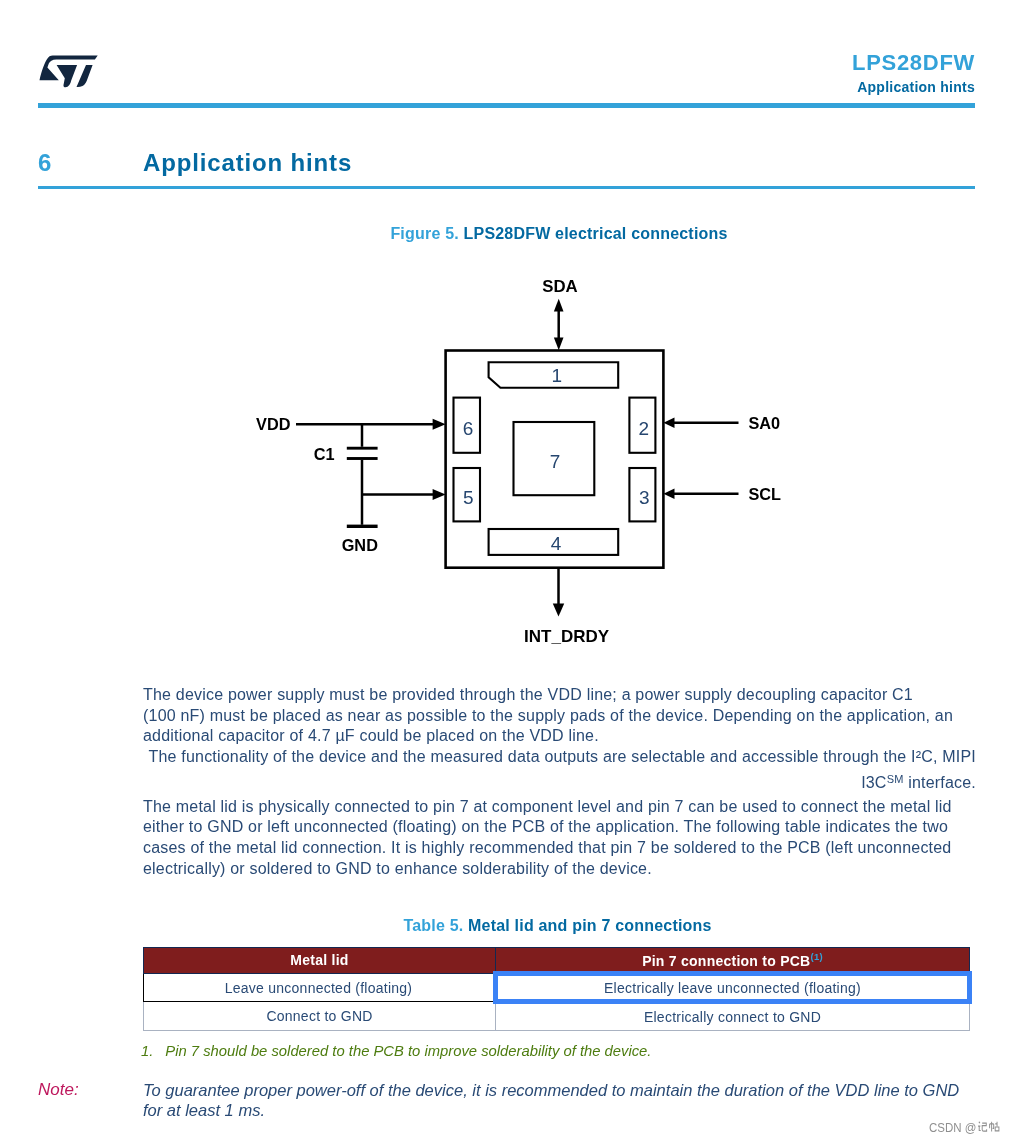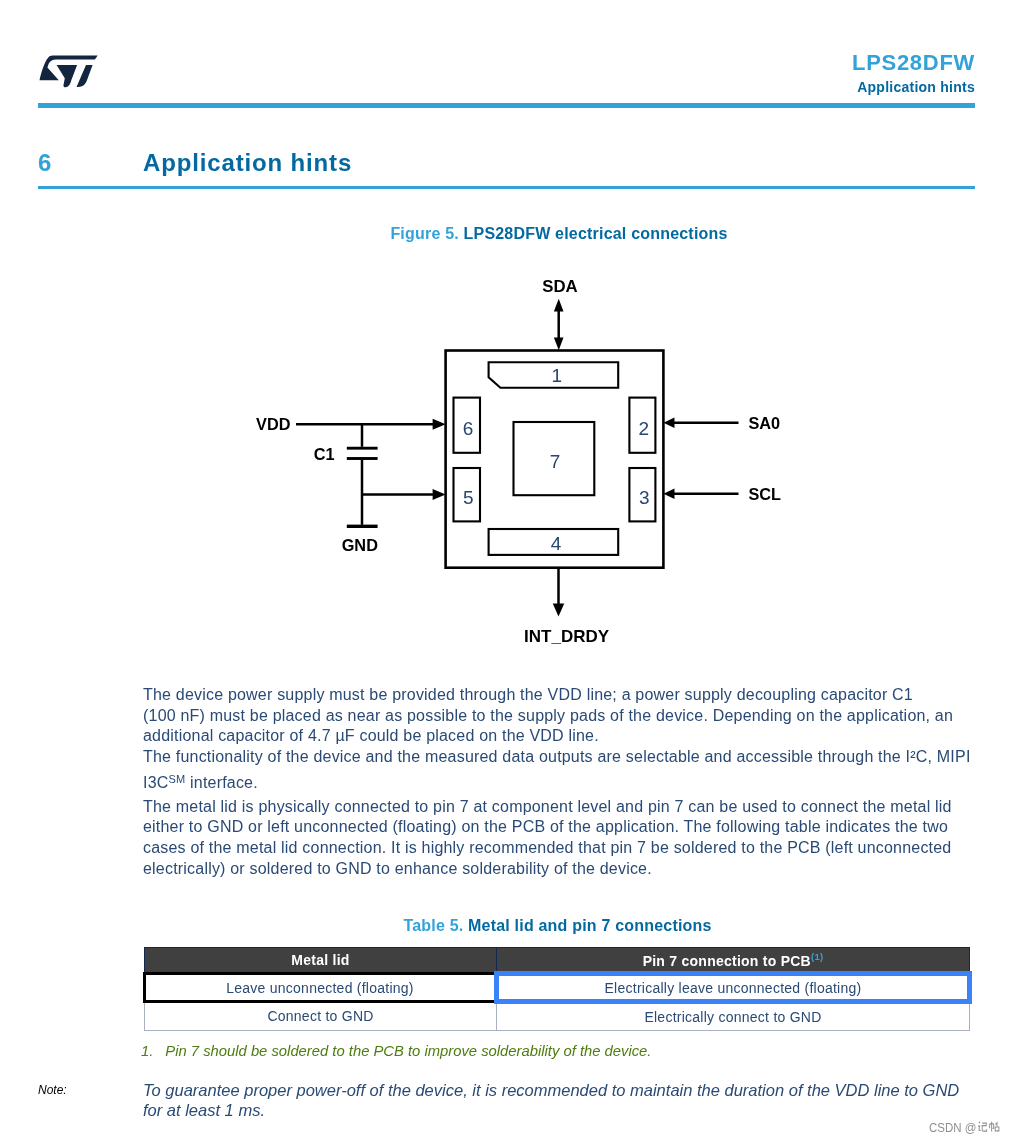--- a/index.html
+++ b/index.html
@@ -82,51 +82,51 @@
     <text x="566.6" y="642.3" text-anchor="middle" font-size="17px">INT_DRDY</text>
     <text x="290.5" y="429.7" text-anchor="end">VDD</text>
     <text x="334.5" y="460.3" text-anchor="end">C1</text>
     <text x="359.8" y="551" text-anchor="middle">GND</text>
     <text x="748.5" y="428.6" text-anchor="start">SA0</text>
     <text x="748.5" y="499.5" text-anchor="start">SCL</text>
   </g>
 </svg>
 
 <div class="abs bodytxt" style="left:143px;top:684.8px;width:833px;">The device power supply must be provided through the VDD line; a power supply decoupling capacitor C1 (100&nbsp;nF) must be placed as near as possible to the supply pads of the device. Depending on the application, an additional capacitor of 4.7 µF could be placed on the VDD line.</div>
-<div class="abs bodytxt" style="left:143px;top:746.9px;width:833px;">The functionality of the device and the measured data outputs are selectable and accessible through the I²C, MIPI I3C<sup style="font-size:11px;position:relative;top:1px;">SM</sup> interface.</div>
+<div class="abs bodytxt" style="left:143px;top:746.9px;width:833px;text-align:right;">The functionality of the device and the measured data outputs are selectable and accessible through the I²C, MIPI I3C<sup style="font-size:11px;position:relative;top:1px;">SM</sup> interface.</div>
 <div class="abs bodytxt" style="left:143px;top:796.7px;width:833px;">The metal lid is physically connected to pin 7 at component level and pin 7 can be used to connect the metal lid either to GND or left unconnected (floating) on the PCB of the application. The following table indicates the two cases of the metal lid connection. It is highly recommended that pin 7 be soldered to the PCB (left unconnected electrically) or soldered to GND to enhance solderability of the device.</div>
 
 <div class="abs" style="left:143px;top:917.8px;width:829px;text-align:center;font-size:16px;letter-spacing:0.2px;line-height:16px;font-weight:bold;">
   <span class="blue">Table 5.</span> <span class="navy">Metal lid and pin 7 connections</span>
 </div>
 
 <table class="abs" style="left:143px;top:946.8px;width:829px;border-collapse:collapse;table-layout:fixed;font-size:14px;letter-spacing:0.25px;" cellspacing="0">
   <colgroup>
       <col style="width:352px">
       <col>
     </colgroup>
   <tbody>
-      <tr style="background:#404040;color:#fff;font-weight:bold;height:26.4px;">
+      <tr style="background:#7f1d1d;color:#fff;font-weight:bold;height:26.4px;">
     <td style="text-align:center;border:1px solid #132851;">Metal lid</td>
     <td style="text-align:center;border:1px solid #132851;border-left:1px solid #8e9cb0;">Pin 7 connection to PCB<sup style="color:#33a2d9;font-size:9.5px;">(1)</sup></td>
   </tr>
   <tr style="color:#294a75;height:28.2px;">
-    <td style="text-align:center;border:3px solid #000000;">Leave unconnected (floating)</td>
+    <td style="text-align:center;border:1px solid #000000;">Leave unconnected (floating)</td>
     <td style="text-align:center;border:5px solid #3b82f6;">Electrically leave unconnected (floating)</td>
   </tr>
   <tr style="color:#294a75;height:28.2px;">
     <td style="text-align:center;border:1px solid #a9b2c1;">Connect to GND</td>
     <td style="text-align:center;border:1px solid #a9b2c1;">Electrically connect to GND</td>
   </tr>
 </tbody>
   </table>
 
 <div class="abs" style="left:141px;top:1044.4px;font-size:14.8px;line-height:14.8px;font-style:italic;color:#4d7c0f;">1.<span style="display:inline-block;width:12px;"></span>Pin 7 should be soldered to the PCB to improve solderability of the device.</div>
 
-<div class="abs" style="left:38px;top:1079.7px;font-size:12px;line-height:20.7px;font-style:italic;color:#000000;">Note:</div>
+<div class="abs" style="left:38px;top:1079.7px;font-size:17px;line-height:20.7px;font-style:italic;color:#be185d;">Note:</div>
 <div class="abs" style="left:143px;top:1079.7px;width:833px;font-size:16.5px;line-height:20.7px;font-style:italic;color:#294a75;">To guarantee proper power-off of the device, it is recommended to maintain the duration of the VDD line to GND for at least 1 ms.</div>
 
 <div class="abs" style="left:929px;top:1119.5px;font-size:13.5px;line-height:13.5px;color:#8f8f8f;transform:scaleX(0.85);transform-origin:0 0;white-space:nowrap;">CSDN @<svg width="14" height="14" viewBox="0 0 16 16" style="vertical-align:-2.5px">
       <g stroke="#8f8f8f" stroke-width="1.3" fill="none">
         <path d="M3 2 L4.5 3.5"></path>
         <path d="M2 7 H5 M3.5 7 V12 H5.5"></path>
         <path d="M7.5 3.5 H13 V6.5 H7.5 V11 Q7.5 12.7 9.5 12.7 H13.5 V10.5"></path>
       </g>
     </svg><svg width="14" height="14" viewBox="0 0 16 16" style="vertical-align:-2.5px">
       <g stroke="#8f8f8f" stroke-width="1.3" fill="none">

